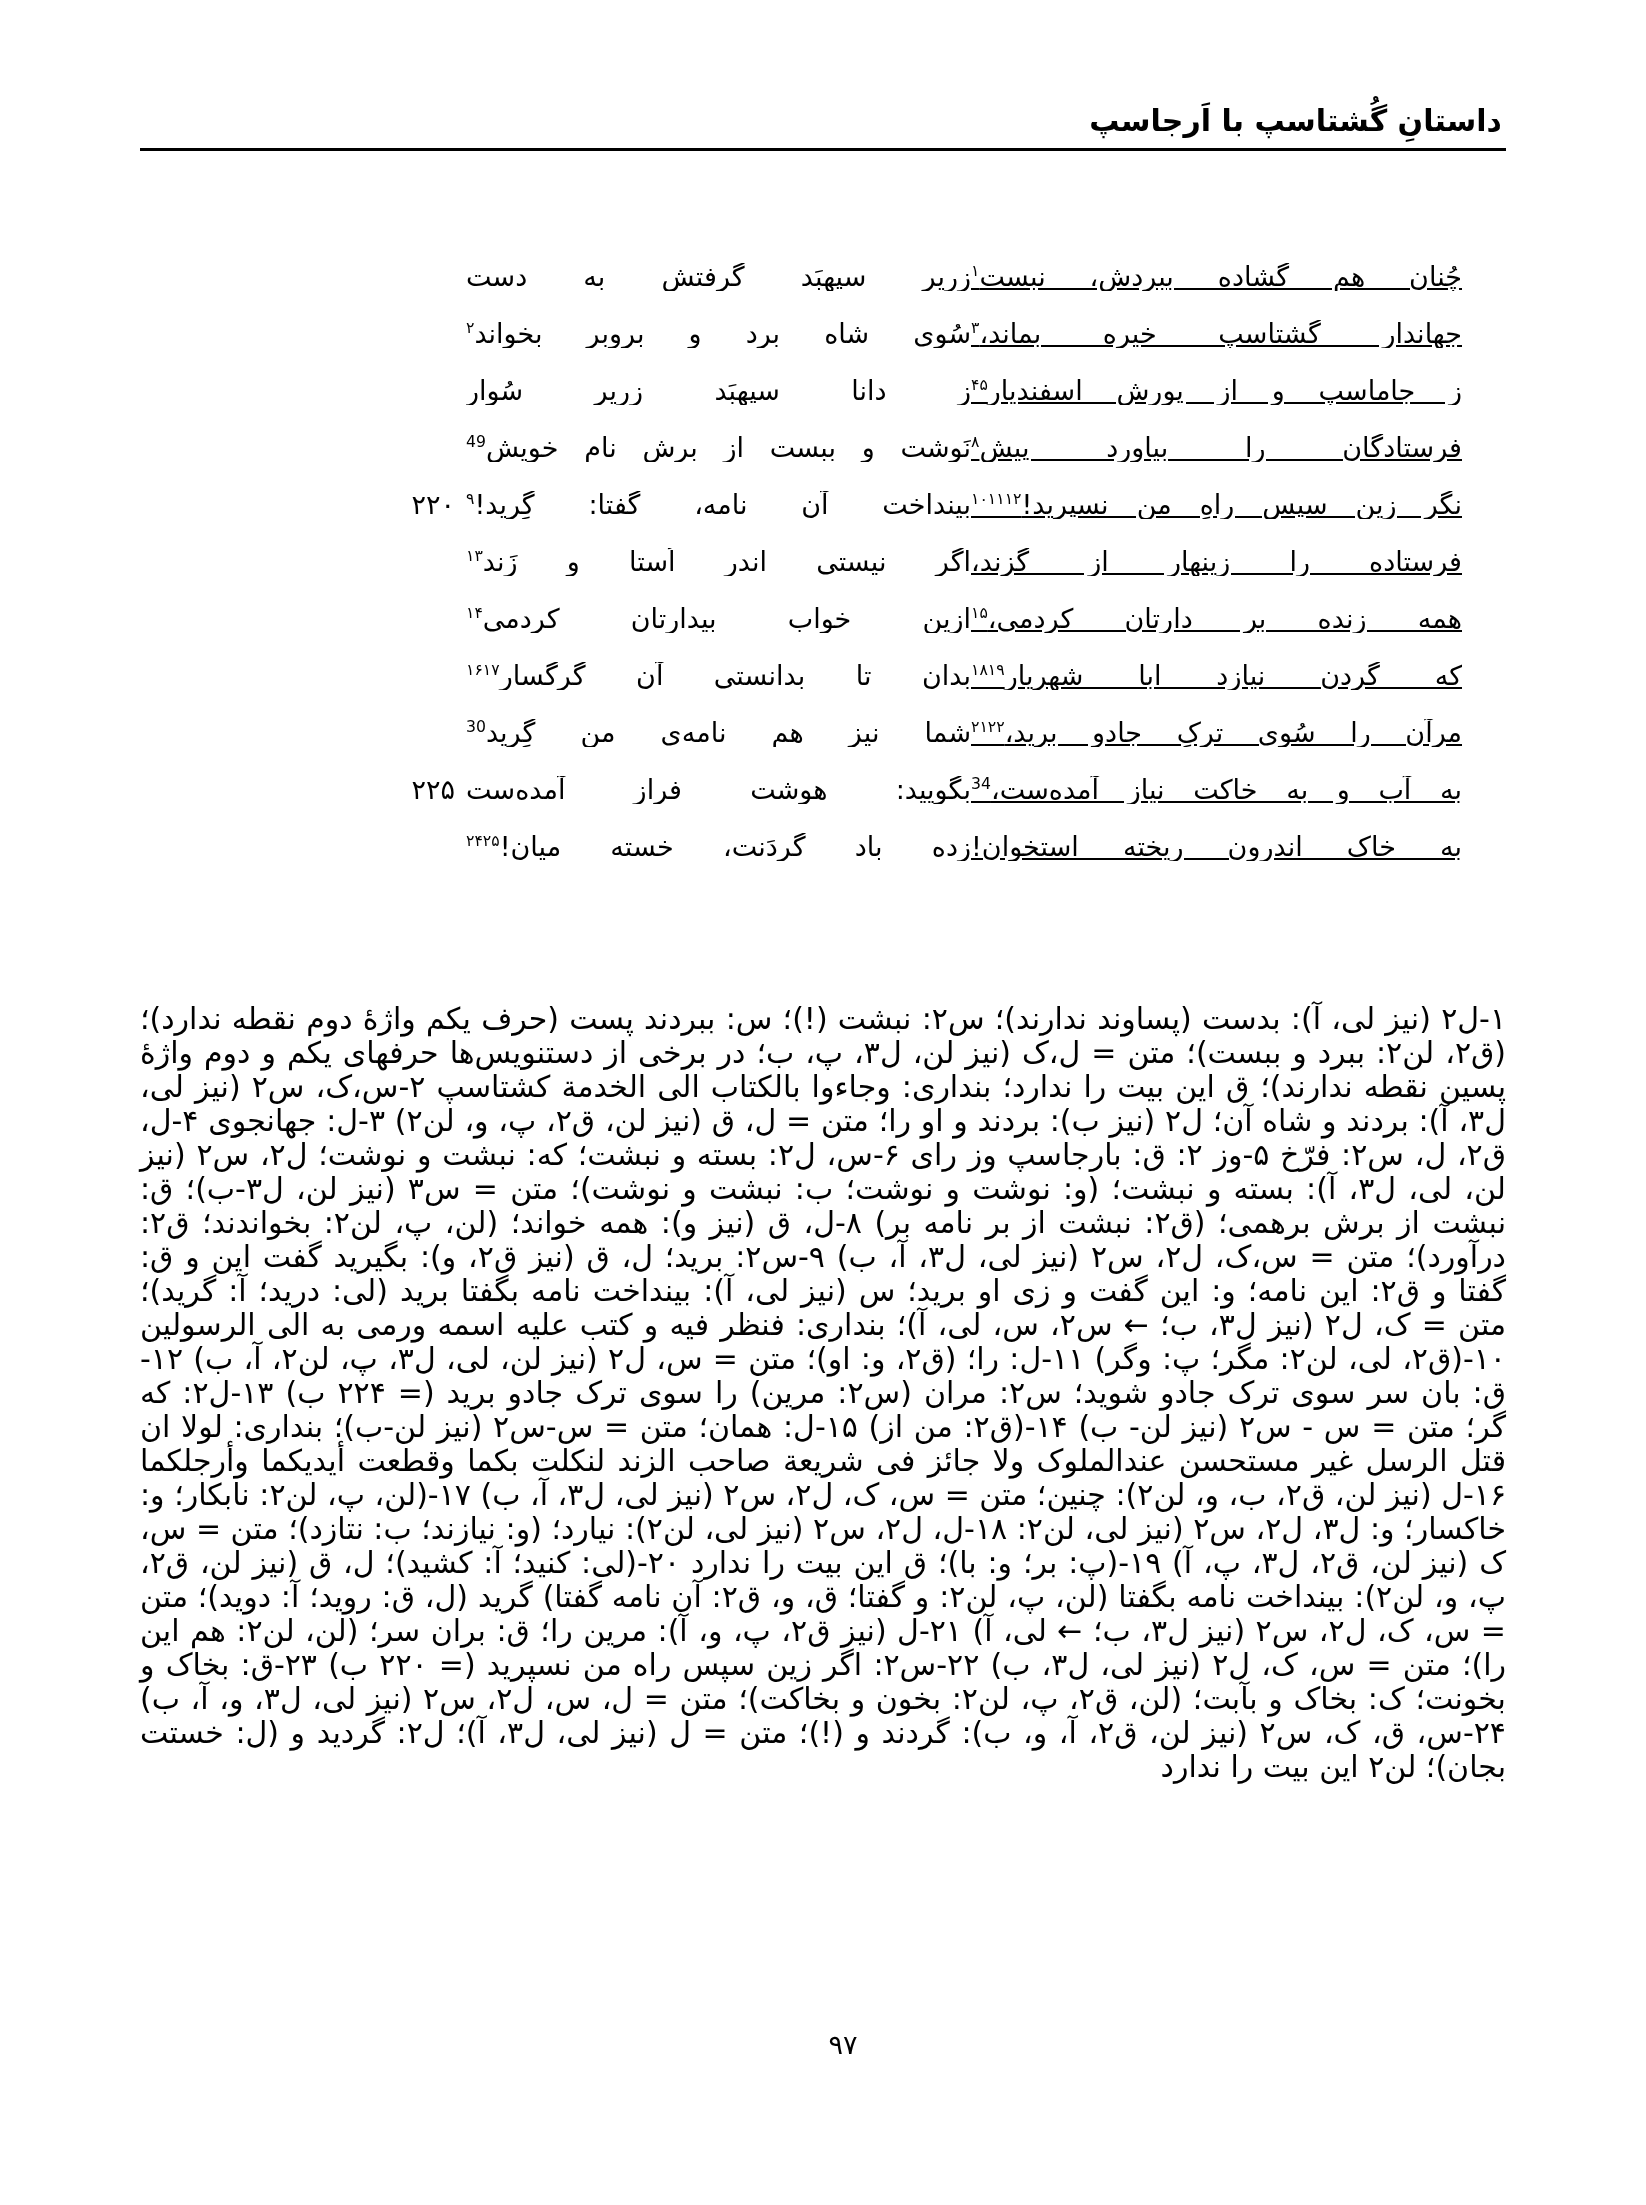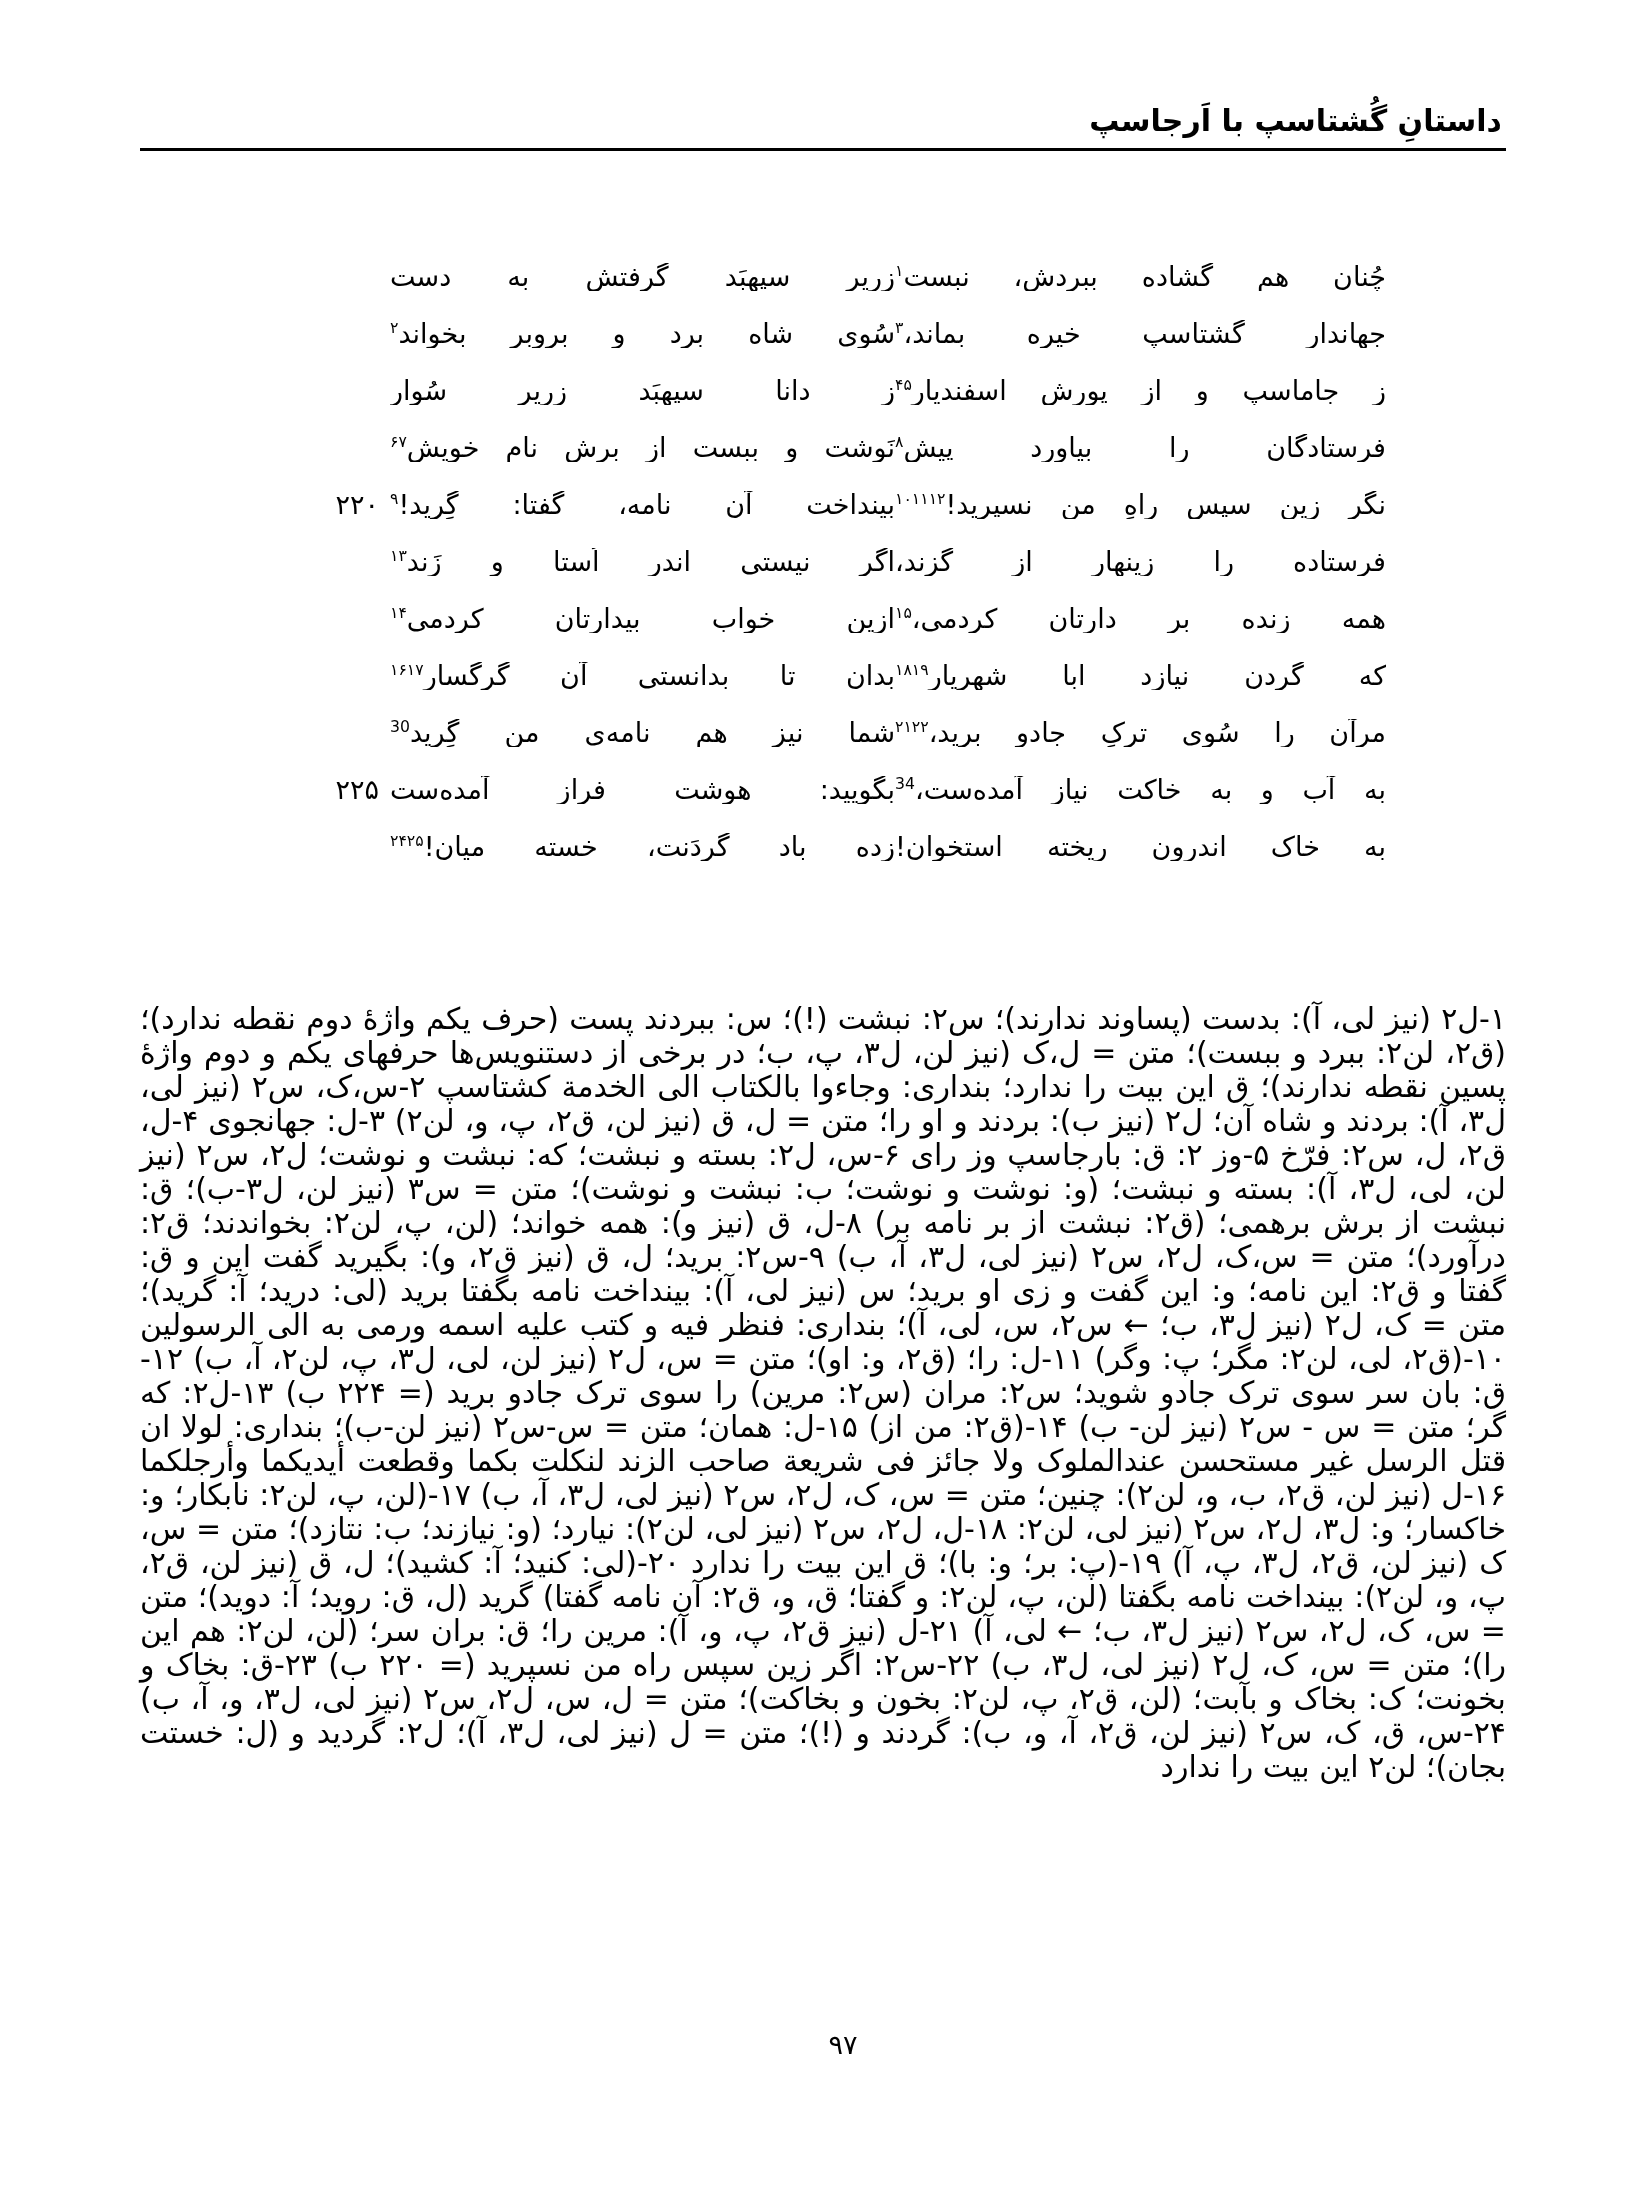--- a/index.html
+++ b/index.html
@@ -67,21 +67,21 @@
   .hemistich {
     font-size: 27px;
     line-height: 1.05;
     color: #000;
     text-align: justify;
     text-align-last: justify;
     white-space: normal;
     overflow: hidden;
   }
   .hemistich.first { flex: 0 0 505px; width: 505px; margin-left: 11px; }
-  .hemistich.second { flex: 0 0 491px; width: 491px; margin-right: 120px; }
+  .hemistich.second { flex: 0 0 491px; width: 491px; margin-right: 44px; text-decoration: underline; }
   .hemistich sup,
   .runhead sup,
   .notes sup {
     font-size: 0.58em;
     vertical-align: super;
     line-height: 0;
   }
 
   
   .notes {
@@ -137,21 +137,21 @@
     </div>
 
     <div class="beyt">
       <div class="hemistich second"><span>زِ جاماسپ و از پورش اسفندیار</span><sup>۴۵</sup></div>
       <div class="hemistich first"><span>زِ دانا سپهبَد زریرِ سُوار</span><sup></sup></div>
       <div class="beyt-num"></div>
     </div>
 
     <div class="beyt">
       <div class="hemistich second"><span>فرستادگان را بیاورد پیش</span><sup>۸</sup></div>
-      <div class="hemistich first"><span>نَوشت و ببست از برش نام خویش</span><sup>۶۷</sup></div>
+      <div class="hemistich first"><span>نَوشت و ببست از برش نام خویش</span><sup>49</sup></div>
       <div class="beyt-num"></div>
     </div>
 
     <div class="beyt">
       <div class="hemistich second"><span>نگر زین سپس راهِ من نسپرید!</span><sup>۱۰۱۱۱۲</sup></div>
       <div class="hemistich first"><span>بینداخت آن نامه، گفتا: گِرید!</span><sup>۹</sup></div>
       <div class="beyt-num">۲۲۰</div>
     </div>
 
     <div class="beyt">

